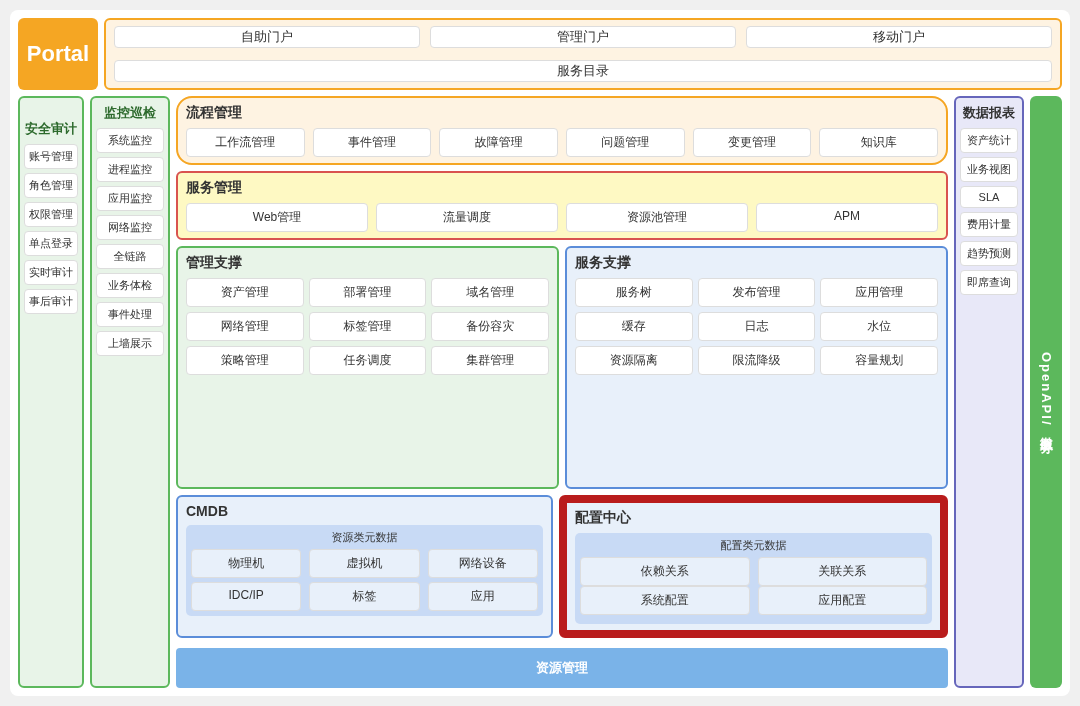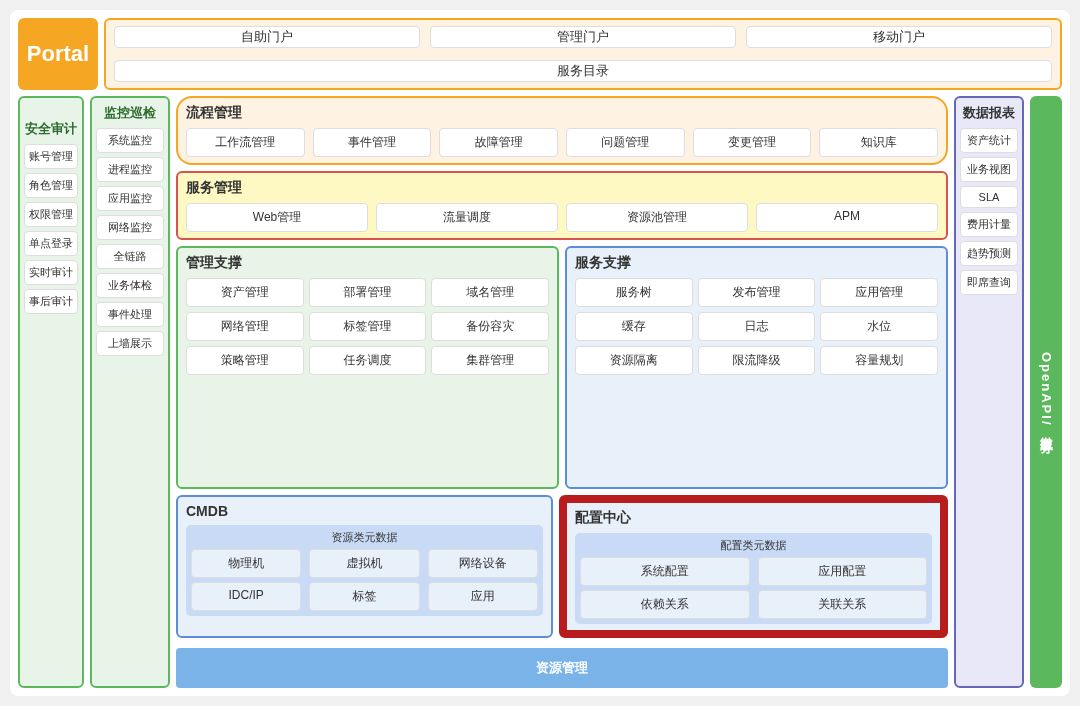--- a/index.html
+++ b/index.html
@@ -405,27 +405,27 @@
               <div class="item-box" style="background:#e8f0fa;">标签</div>
               <div class="item-box" style="background:#e8f0fa;">应用</div>
             </div>
           </div>
         </div>
 
         <div class="config-center">
           <div class="section-title">配置中心</div>
           <div class="config-inner">
             <div class="cmdb-inner-title">配置类元数据</div>
+            <div class="items-row">
+              <div class="item-box" style="background:#e8f0fa;">依赖关系</div>
+              <div class="item-box" style="background:#e8f0fa;">关联关系</div>
+            </div>
             <div class="items-row" style="margin-bottom:4px;">
               <div class="item-box" style="background:#e8f0fa;">系统配置</div>
               <div class="item-box" style="background:#e8f0fa;">应用配置</div>
-            </div>
-            <div class="items-row">
-              <div class="item-box" style="background:#e8f0fa;">依赖关系</div>
-              <div class="item-box" style="background:#e8f0fa;">关联关系</div>
             </div>
           </div>
         </div>
       </div>
 
       <div class="resource-bar">资源管理</div>
 
     </div>
 
     <div class="right-sidebar">

